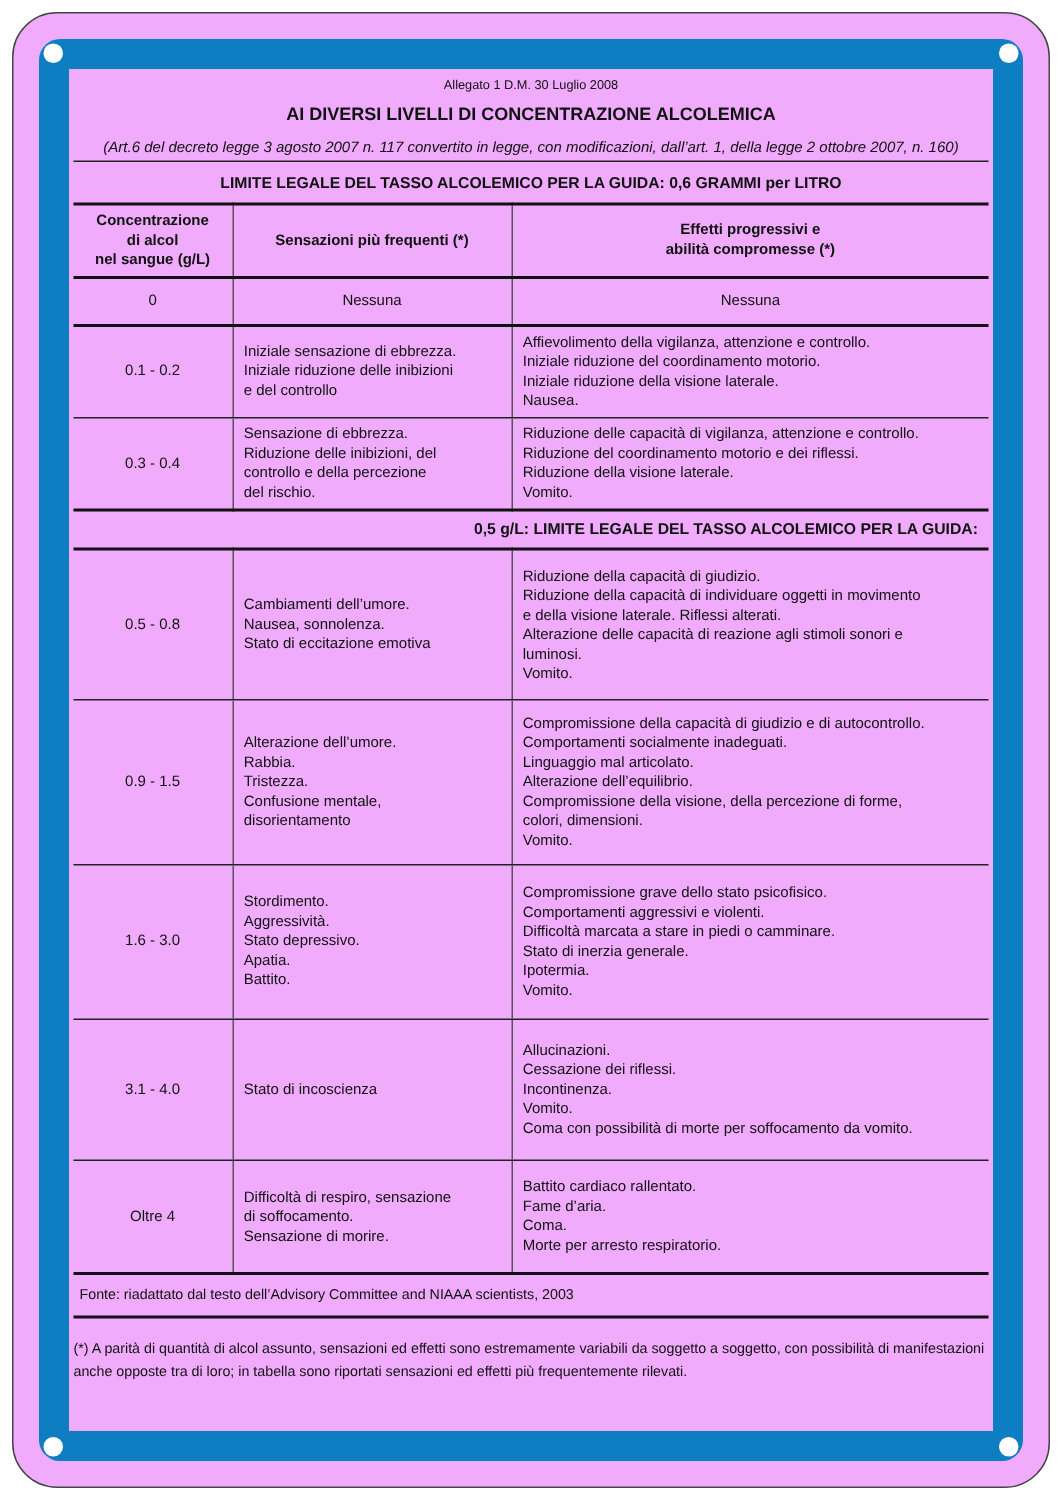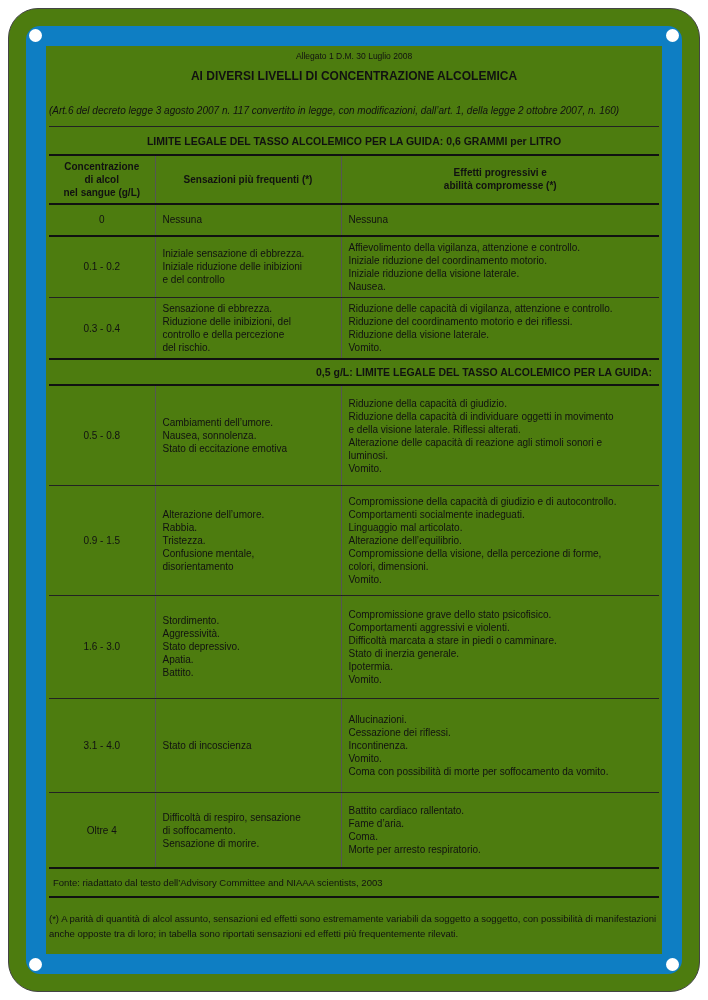--- a/index.html
+++ b/index.html
@@ -1,27 +1,27 @@
 <!DOCTYPE html>
 <html><head>
 <meta charset="utf-8">
 <style>
   html,body{margin:0;padding:0;background:#ffffff;}
   body{width:708px;height:1000px;position:relative;font-family:"Liberation Sans",sans-serif;color:#111;}
-  .plate{position:absolute;left:8px;top:8px;right:8px;bottom:8px;border:1px solid #444;border-radius:30px;background:#4d7c0f;}
+  .plate{position:absolute;left:8px;top:8px;right:8px;bottom:8px;border:1px solid #444;border-radius:30px;background:#f0abfc;}
   .frame{position:absolute;left:17px;top:17px;right:17px;bottom:17px;border:20px solid #0e7ec3;border-radius:14px;}
   .screw{position:absolute;width:13px;height:13px;border-radius:50%;background:#fff;}
   .screw.tl{left:20px;top:20px;}
   .screw.tr{right:20px;top:20px;}
   .screw.bl{left:20px;bottom:20px;}
   .screw.br{right:20px;bottom:20px;}
   .content{position:absolute;left:40px;top:36px;right:40px;bottom:36px;}
   .allegato{font-size:8.5px;text-align:center;margin-top:6px;}
   .title{font-size:12px;font-weight:bold;text-align:center;margin-top:8px;line-height:1.32;}
-  .lawref{font-size:10px;font-style:italic;text-align:left;margin-top:20px;padding-bottom:10px;border-bottom:1px solid #222;}
+  .lawref{font-size:10px;font-style:italic;text-align:center;margin-top:8px;padding-bottom:3px;border-bottom:1px solid #222;}
   .limit{font-size:10.5px;font-weight:bold;text-align:center;padding:8px 0 7px 0;}
   table{width:100%;border-collapse:collapse;table-layout:fixed;border-top:2px solid #111;}
   col.c1{width:106px;}
   col.c2{width:186px;}
   th,td{font-size:10px;line-height:1.3;vertical-align:middle;white-space:pre-line;padding:4px 7px;}
   th{font-weight:bold;text-align:center;padding:4px 2px;border-bottom:2px solid #111;}
   td{border-bottom:1px solid #222;text-align:left;}
   td.c1{text-align:center;padding:4px 2px;}
   .vline{border-left:1px solid #555;}
   tr.head{height:49px;}
@@ -30,21 +30,21 @@
   tr.r1{height:60px;}
   tr.r2{height:62px;}
   tr.banner{height:26px;}
   tr.banner td{border-top:2px solid #111;border-bottom:2px solid #111;font-weight:bold;text-align:right;font-size:10.5px;}
   tr.r3{height:100px;}
   tr.r4{height:110px;}
   tr.r5{height:103px;}
   tr.r6{height:94px;}
   tr.r7{height:76px;}
   tr.r7 td{border-bottom:2px solid #111;}
-  td.center{text-align:left;}
+  td.center{text-align:center;}
   .fonte{font-size:9.5px;padding:8px 4px;border-bottom:2px solid #111;}
   .footnote{font-size:9.5px;margin-top:14px;line-height:1.5;}
 </style>
 </head>
 <body>
 
 <div class="plate">
   <div class="frame"></div>
   <div class="screw tl"></div>
   <div class="screw tr"></div>

